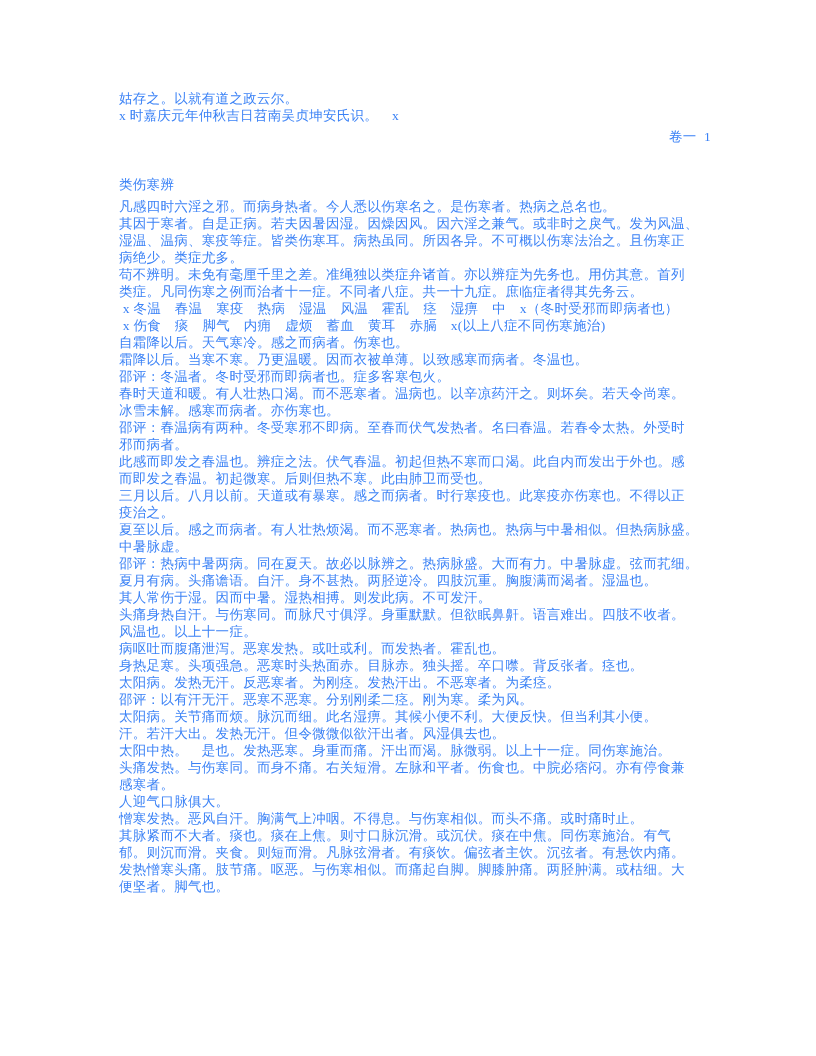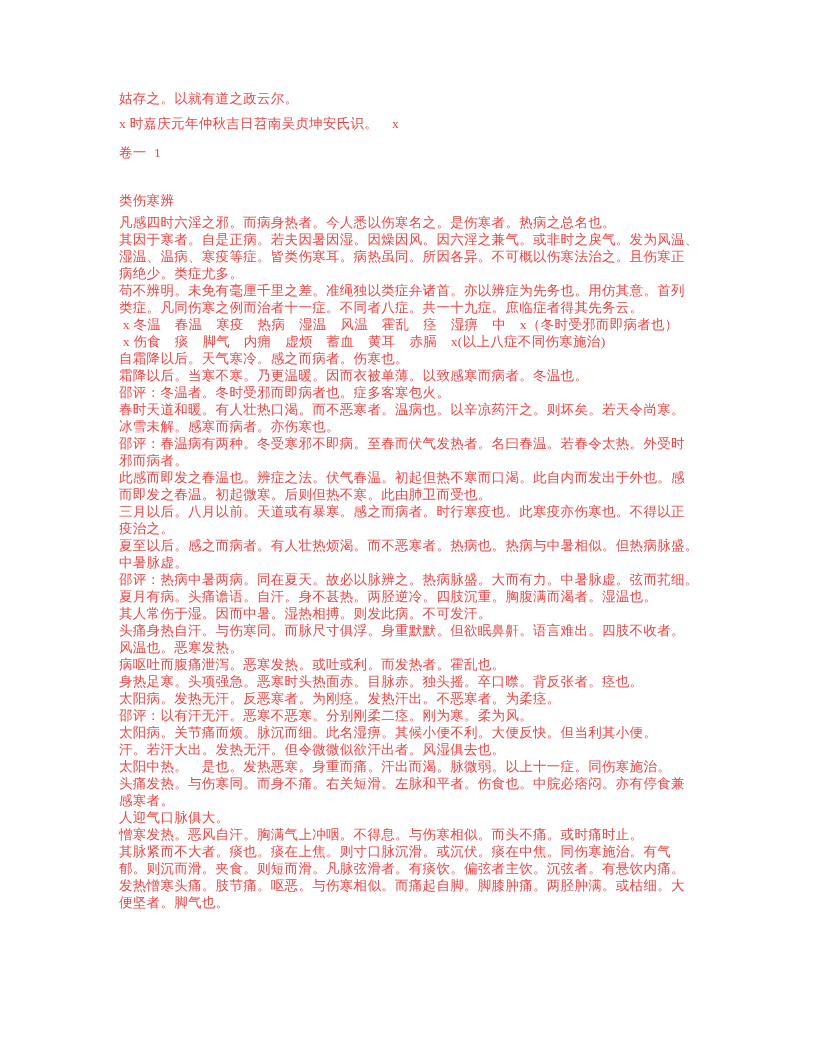--- a/index.html
+++ b/index.html
@@ -16,27 +16,27 @@
     overflow: hidden;
   }
   .textblock {
     position: absolute;
     left: 119px;
     top: 90px;
     width: 592px;
     font-size: 13.5px;
     line-height: 17px;
     letter-spacing: 0.3px;
-    color: #ef4444;
+    color: #3b82f6;
   }
   .hline, .section-title, .bline {
     white-space: pre-wrap;
   }
-  .h2 { margin-top: 8px; }
-  .h3 { margin-top: 12px; }
+  .h2 { }
+  .h3 { margin-top: 4px; text-align: right; }
   .section-title { margin-top: 31px; }
   .body-text { margin-top: 5px; }
 </style>
 </head>
 <body>
 
 <div class="page">
   <div class="textblock">
     <div class="hline h1">姑存之。以就有道之政云尔。</div>
     <div class="hline h2">x 时嘉庆元年仲秋吉日苕南吴贞坤安氏识。　x</div>
@@ -61,21 +61,21 @@
         <div class="bline">此感而即发之春温也。辨症之法。伏气春温。初起但热不寒而口渴。此自内而发出于外也。感</div>
         <div class="bline">而即发之春温。初起微寒。后则但热不寒。此由肺卫而受也。</div>
         <div class="bline">三月以后。八月以前。天道或有暴寒。感之而病者。时行寒疫也。此寒疫亦伤寒也。不得以正</div>
         <div class="bline">疫治之。</div>
         <div class="bline">夏至以后。感之而病者。有人壮热烦渴。而不恶寒者。热病也。热病与中暑相似。但热病脉盛。</div>
         <div class="bline">中暑脉虚。</div>
         <div class="bline">邵评：热病中暑两病。同在夏天。故必以脉辨之。热病脉盛。大而有力。中暑脉虚。弦而芤细。</div>
         <div class="bline">夏月有病。头痛谵语。自汗。身不甚热。两胫逆冷。四肢沉重。胸腹满而渴者。湿温也。</div>
         <div class="bline">其人常伤于湿。因而中暑。湿热相搏。则发此病。不可发汗。</div>
         <div class="bline">头痛身热自汗。与伤寒同。而脉尺寸俱浮。身重默默。但欲眠鼻鼾。语言难出。四肢不收者。</div>
-        <div class="bline">风温也。恶寒发热。</div>
+        <div class="bline">风温也。以上十一症。</div>
         <div class="bline">病呕吐而腹痛泄泻。恶寒发热。或吐或利。而发热者。霍乱也。</div>
         <div class="bline">身热足寒。头项强急。恶寒时头热面赤。目脉赤。独头摇。卒口噤。背反张者。痉也。</div>
         <div class="bline">太阳病。发热无汗。反恶寒者。为刚痉。发热汗出。不恶寒者。为柔痉。</div>
         <div class="bline">邵评：以有汗无汗。恶寒不恶寒。分别刚柔二痉。刚为寒。柔为风。</div>
         <div class="bline">太阳病。关节痛而烦。脉沉而细。此名湿痹。其候小便不利。大便反快。但当利其小便。</div>
         <div class="bline">汗。若汗大出。发热无汗。但令微微似欲汗出者。风湿俱去也。</div>
         <div class="bline">太阳中热。　是也。发热恶寒。身重而痛。汗出而渴。脉微弱。以上十一症。同伤寒施治。</div>
         <div class="bline">头痛发热。与伤寒同。而身不痛。右关短滑。左脉和平者。伤食也。中脘必痞闷。亦有停食兼</div>
         <div class="bline">感寒者。</div>
         <div class="bline">人迎气口脉俱大。</div>

